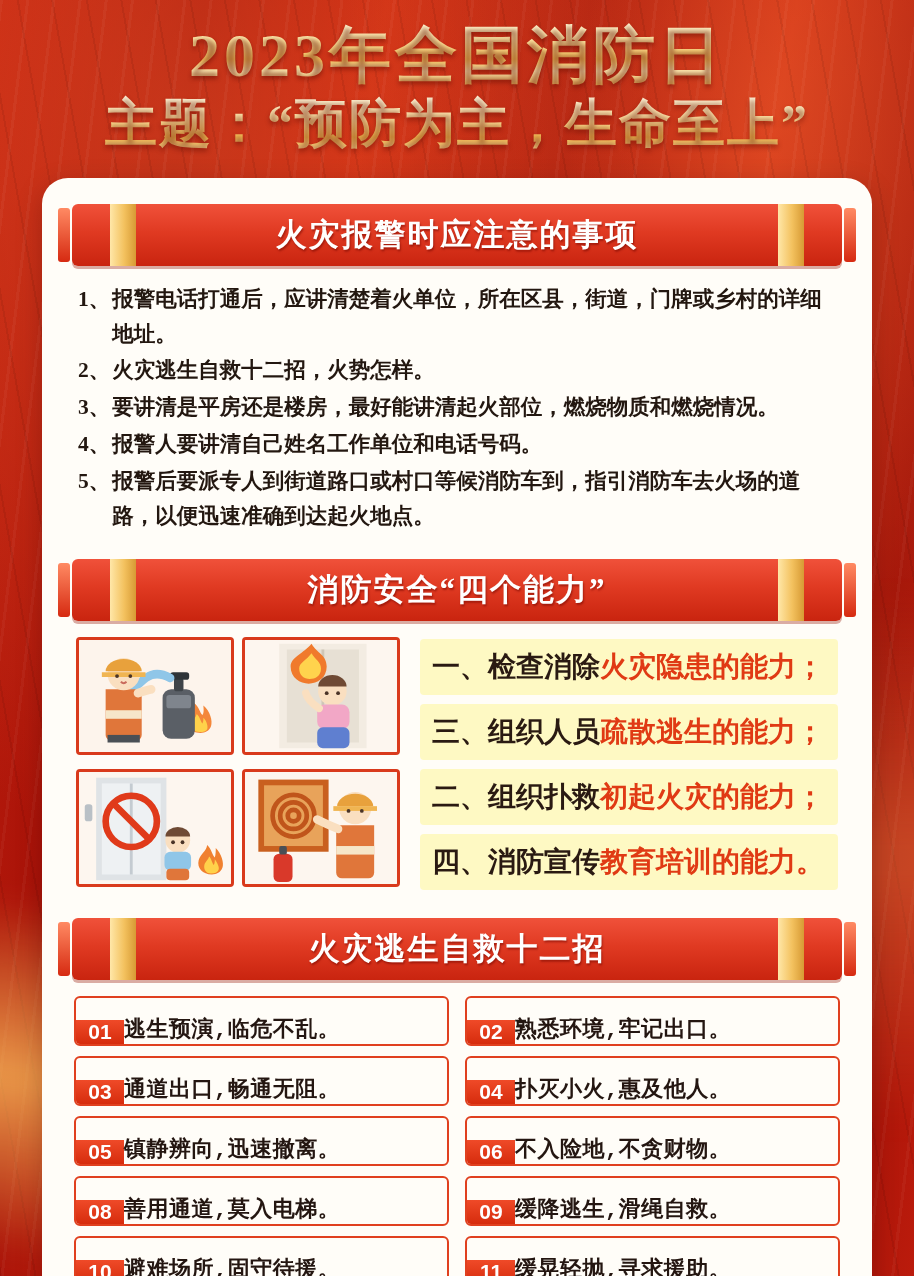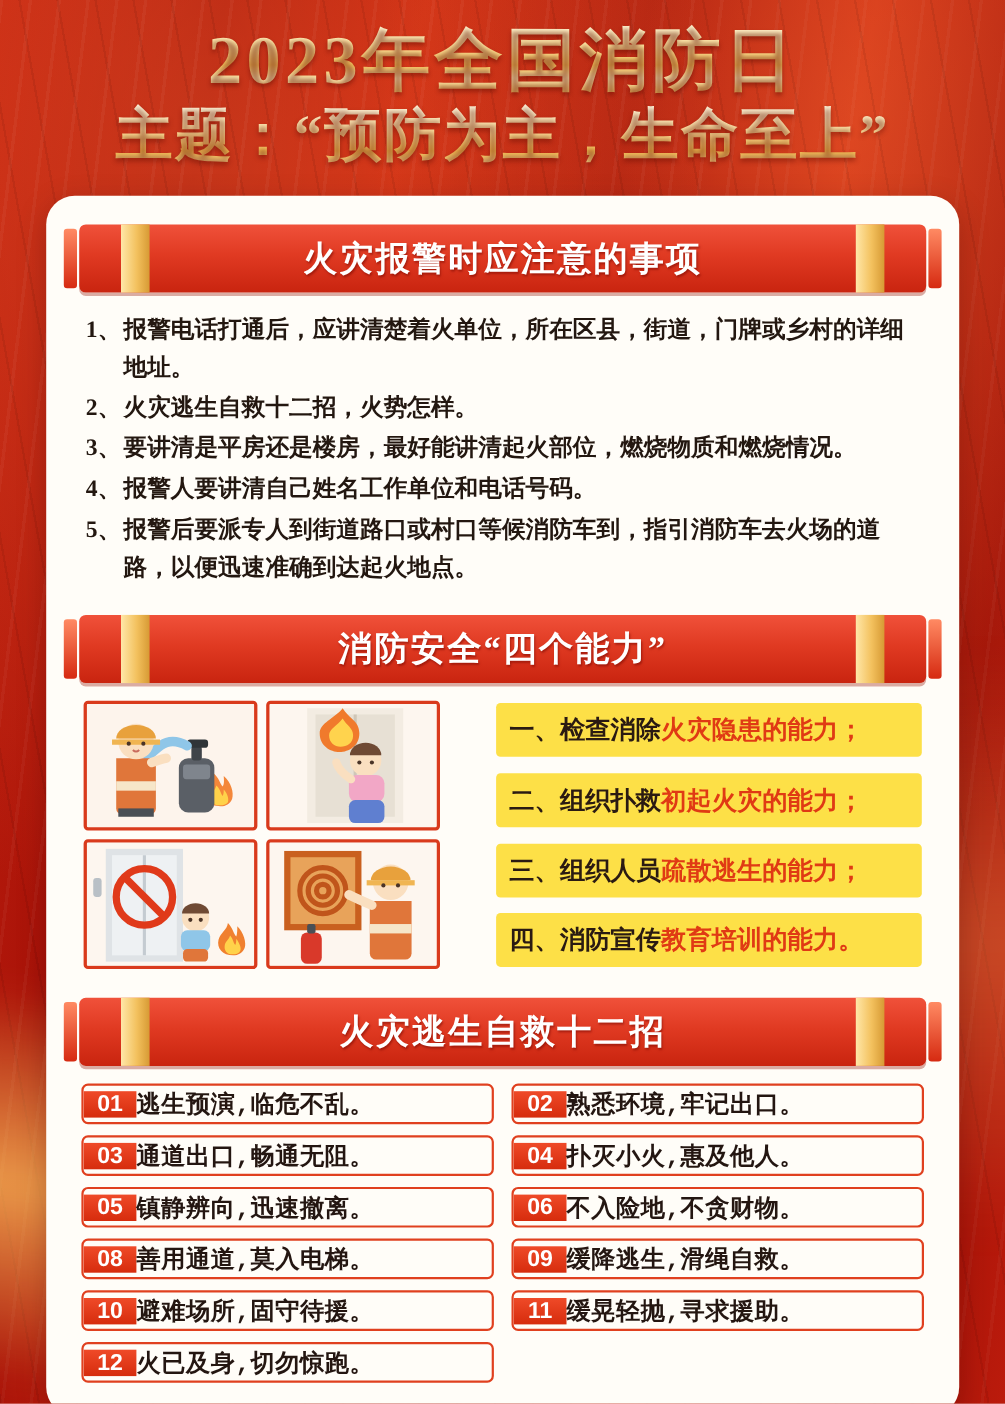--- a/index.html
+++ b/index.html
@@ -157,47 +157,46 @@
     overflow:hidden;
     height: 118px;
   }
   .abil-list{
     flex:1 1 auto;
     display:flex; flex-direction:column; justify-content:space-between;
     gap: 9px;
     padding: 2px 0;
   }
   .abil{
-    background:#fde047;
+    background:#fef9c3;
     border-radius: 4px;
     padding: 9px 12px;
     font-family:"Liberation Serif","DejaVu Serif",serif;
     font-weight:bold;
-    font-size: 23px;
+    font-size: 28px;
     color:#2a1a12;
     white-space:nowrap;
-    margin-left:31px;
   }
   .abil .hl{ color:#e03a14; }
 
   
   .tips{
     display:grid;
     grid-template-columns: 1fr 1fr;
     gap: 10px 16px;
     margin: 4px 10px 0 10px;
   }
   .tip{
     display:flex;
-    align-items:center;
+    align-items:flex-end;
     border: 2px solid #e0401f;
     border-radius: 6px;
     overflow:hidden;
     background:#fffdf8;
-    height: 37px;
+    height: 50px;
   }
   .tip .idx{
     flex: 0 0 48px;
     background: linear-gradient(180deg,#ef4a28,#d62c0d);
     color:#fff;
     font-weight:bold;
     font-size: 21px;
     display:flex; align-items:center; justify-content:center;
     font-family:"Liberation Sans","DejaVu Sans",sans-serif;
   }
@@ -364,24 +363,24 @@
         </svg>
       </div>
 
     </div>
 
     <div class="abil-list">
       <div class="abil">
         <span>一、检查消除</span><span class="hl">火灾隐患的能力；</span>
       </div>
       <div class="abil">
+        <span>三、组织人员</span><span class="hl">疏散逃生的能力；</span>
+      </div>
+      <div class="abil">
         <span>二、组织扑救</span><span class="hl">初起火灾的能力；</span>
-      </div>
-      <div class="abil">
-        <span>三、组织人员</span><span class="hl">疏散逃生的能力；</span>
       </div>
       <div class="abil">
         <span>四、消防宣传</span><span class="hl">教育培训的能力。</span>
       </div>
     </div>
   </div>
 
   <div class="banner">
     <span class="nub l"></span>
     <span class="nub r"></span>

